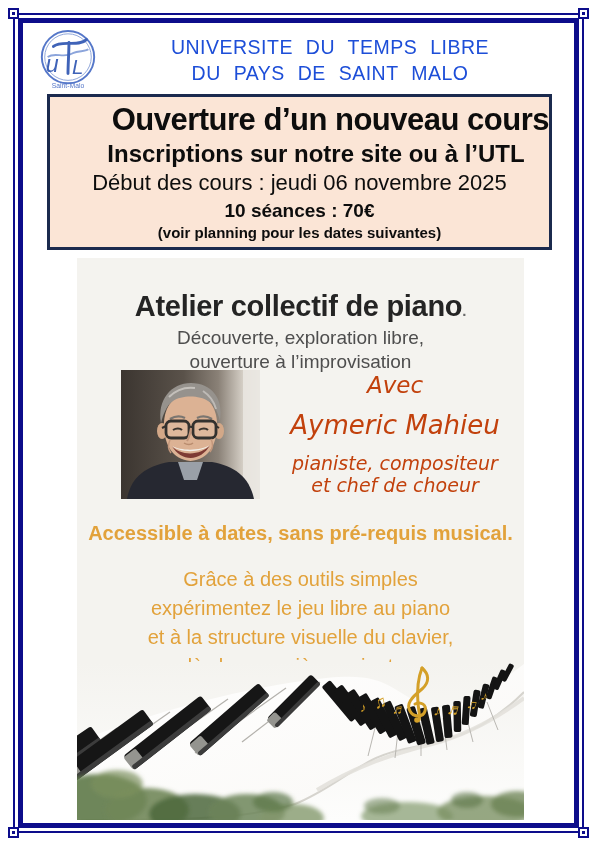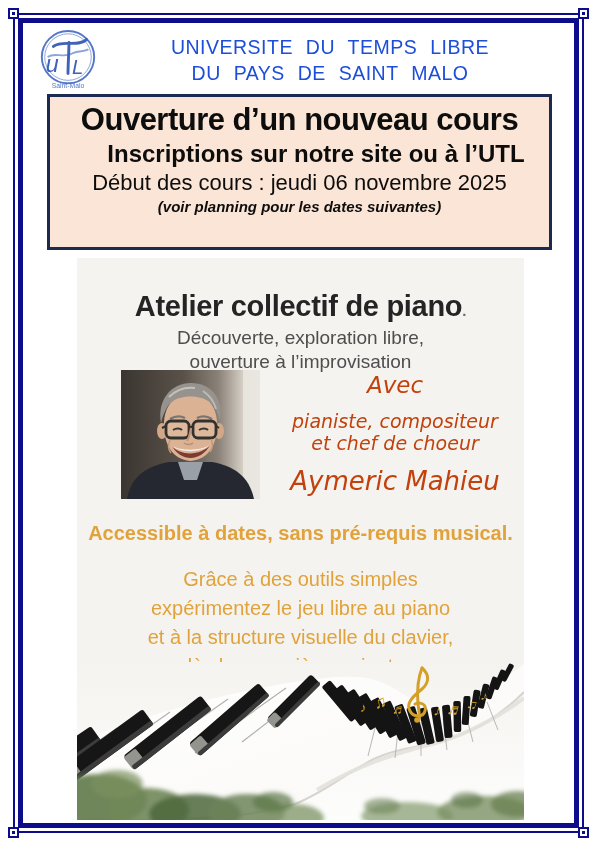--- a/index.html
+++ b/index.html
@@ -19,25 +19,25 @@
   
   .logo{position:absolute;left:36px;top:26px;width:64px;height:68px;}
   .header-text{position:absolute;left:120px;top:34px;width:420px;text-align:center;
                color:#1d4ed8;font-size:19.5px;line-height:26px;
                letter-spacing:.5px;word-spacing:7px;}
 
   
   .announce{position:absolute;left:47px;top:94px;width:505px;height:156px;
             background:#fbe5d6;border:3px solid #1b2a4e;box-sizing:border-box;
             text-align:center;color:#0d0d0d;}
-  .a-title{margin-top:5px;font-size:31px;font-weight:bold;letter-spacing:-.5px;}
+  .a-title{margin-top:5px;font-size:31px;font-weight:bold;letter-spacing:-.5px;text-align:right;}
   .a-sub{margin-top:2px;font-size:24px;font-weight:bold;margin-left:33px;}
   .a-date{margin-top:2px;font-size:22px;font-weight:normal;}
   .a-price{margin-top:4px;font-size:19px;font-weight:bold;}
-  .a-note{margin-top:2px;font-size:15px;font-style:italic;font-weight:600;}
+  .a-note{margin-top:2px;font-size:15px;font-weight:600;}
 
   
   .content{position:absolute;left:77px;top:258px;width:447px;height:562px;
            background:#f4f3ef;overflow:hidden;text-align:center;}
   .c-title{margin:32px 0 0 0;font-size:29px;font-weight:bold;color:#242424;letter-spacing:-.3px;}
   .c-title .dot{font-size:15px;color:#6a6a6a;font-weight:bold;}
   .c-sub{font-size:19px;color:#4e4e4e;line-height:24px;margin-top:3px;}
   .photo{position:absolute;left:44px;top:112px;width:139px;height:129px;}
   .with-block{position:absolute;left:196px;top:114px;width:244px;text-align:center;color:#c2410c;}
   .hand{font-family:cursive,"DejaVu Sans",sans-serif;font-style:italic;}
@@ -75,20 +75,21 @@
 
   <div class="header-text">
     <div>UNIVERSITE DU TEMPS LIBRE</div>
     <div>DU PAYS DE SAINT MALO</div>
   </div>
 
   <div class="announce">
     <div class="a-title">Ouverture d’un nouveau cours</div>
     <div class="a-sub">Inscriptions sur notre site ou à l’UTL</div>
     <div class="a-date">Début des cours : jeudi 06 novembre 2025</div>
+    <div class="a-price">10 séances : 70€</div>
     <div class="a-note">(voir planning pour les dates suivantes)</div>
   </div>
 
   <div class="content">
     <div class="c-title"><span>Atelier collectif de piano</span><span class="dot">.</span></div>
     <div class="c-sub">
       <div>Découverte, exploration libre,</div>
       <div>ouverture à l’improvisation</div>
     </div>
 
@@ -126,25 +127,25 @@
       <path d="M70,58 C69,64 68,68 66,71" stroke="#c1947a" stroke-width="2" fill="none"></path>
       <path d="M63,73 C66,75 70,75 72,73" stroke="#b98c6e" stroke-width="1.5" fill="none"></path>
       <path d="M49,70 C47,74 47,79 50,83" stroke="#c3977c" stroke-width="1.5" fill="none"></path>
       <path d="M90,69 C92,73 92,78 89,82" stroke="#c3977c" stroke-width="1.5" fill="none"></path>
       <path d="M51,76 C60,92 80,92 89,75 C80,86 59,86 51,76 Z" fill="#7e3b34"></path>
       <path d="M51,76 C59,83 81,83 89,75 C80,81 60,81 51,76 Z" fill="#f2efe9"></path>
     </svg>
 
     <div class="with-block">
       <div class="hand w-avec">Avec</div>
+      <div class="hand w-name">Aymeric Mahieu</div>
       <div class="hand w-role">
         <div>pianiste, compositeur</div>
         <div>et chef de choeur</div>
       </div>
-      <div class="hand w-name">Aymeric Mahieu</div>
     </div>
 
     <div class="highlight">Accessible à dates, sans pré-requis musical.</div>
 
     <div class="body-text">
       <div>Grâce à des outils simples</div>
       <div>expérimentez le jeu libre au piano</div>
       <div>et à la structure visuelle du clavier,</div>
       <div>dès les premières minutes.</div>
     </div>

